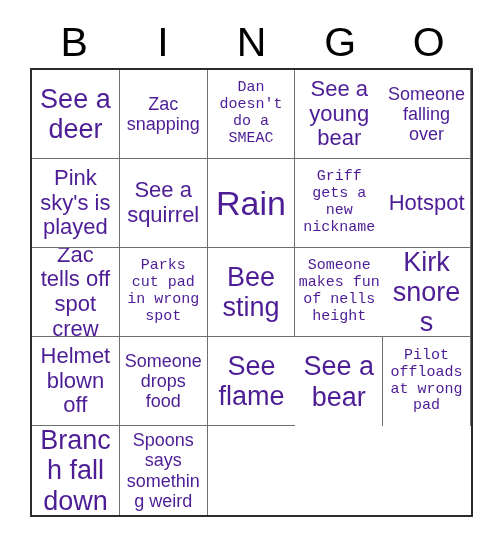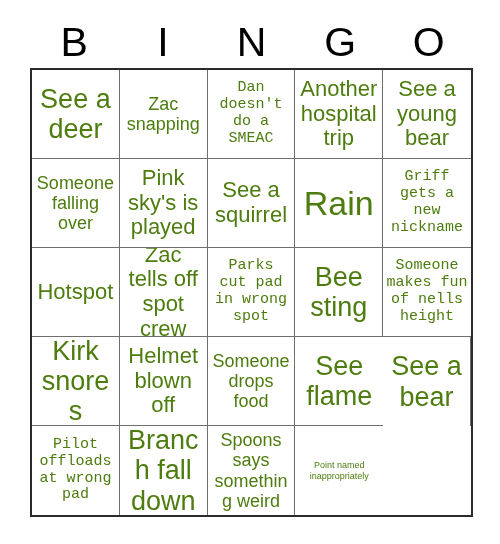--- a/index.html
+++ b/index.html
@@ -69,21 +69,21 @@
     overflow: hidden;
     background: #ffffff;
   }
   .cell.col-last { border-right: none; }
   .cell.row-last { border-bottom: none; }
 
   .cell-text {
     display: block;
     width: 100%;
     line-height: 1.12;
-    color: #4d7c0f;
+    color: #4c1d95;
     word-wrap: break-word;
   }
 
   
   .fs-xxl .cell-text { font-size: 34px; text-align: center; }
   .fs-xl  .cell-text { font-size: 27px; }
   .fs-lg  .cell-text { font-size: 22px; }
   .fs-md  .cell-text { font-size: 18px; }
   .fs-sm  .cell-text { font-size: 15px; font-family: Liberation Mono, monospace; }
   .fs-xxs .cell-text { font-size: 9px; }
@@ -104,23 +104,20 @@
   <div class="grid">
 
     <div class="cell fs-xl">
         <span class="cell-text">See a deer</span>
       </div>
     <div class="cell fs-md">
         <span class="cell-text">Zac snapping</span>
       </div>
     <div class="cell fs-sm">
         <span class="cell-text">Dan doesn't do a SMEAC</span>
-      </div>
-    <div class="cell fs-lg">
-        <span class="cell-text">Another hospital trip</span>
       </div>
     <div class="cell fs-lg col-last">
         <span class="cell-text">See a young bear</span>
       </div>
 
     <div class="cell fs-md">
         <span class="cell-text">Someone falling over</span>
       </div>
     <div class="cell fs-lg">
         <span class="cell-text">Pink sky's is played</span>
@@ -169,18 +166,15 @@
       </div>
     <div class="cell fs-sm row-last">
         <span class="cell-text">Pilot offloads at wrong pad</span>
       </div>
     <div class="cell fs-xl row-last">
         <span class="cell-text">Branch fall down</span>
       </div>
     <div class="cell fs-md row-last">
         <span class="cell-text">Spoons says something weird</span>
       </div>
-    <div class="cell fs-xxs row-last col-last">
-        <span class="cell-text">Point named inappropriately</span>
-      </div>
 
   </div>
 </div>
 
 </body></html>

